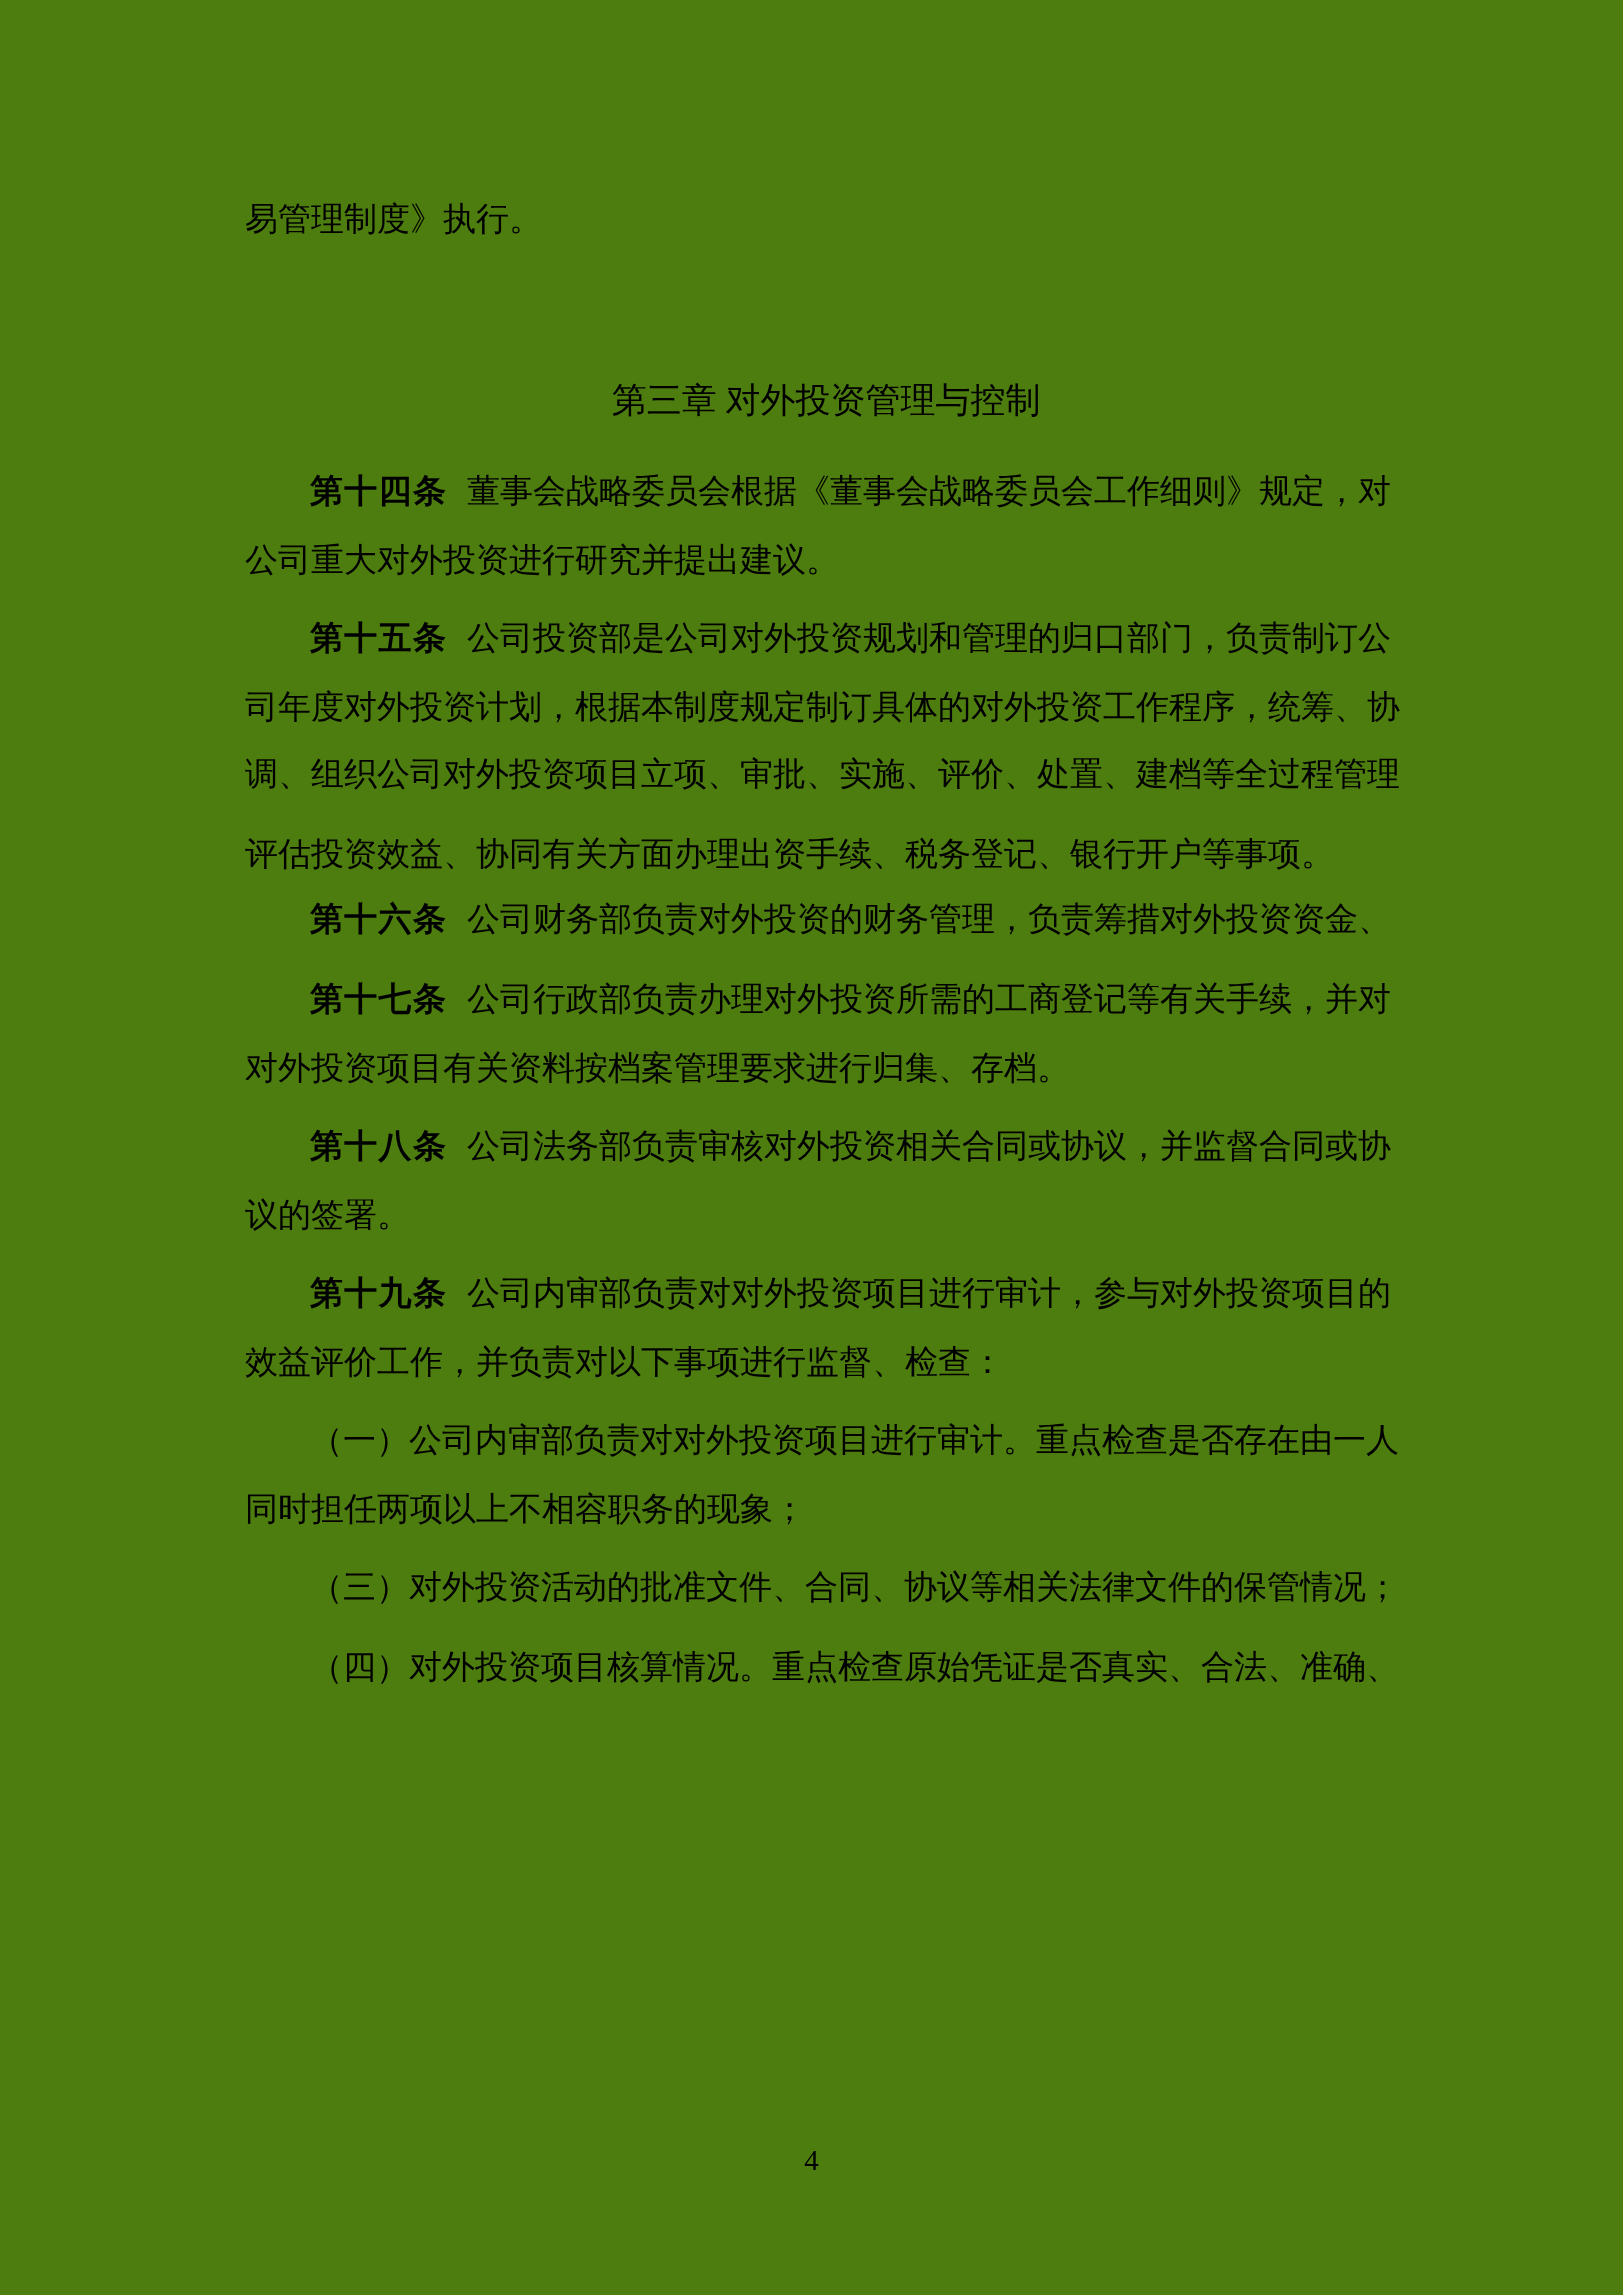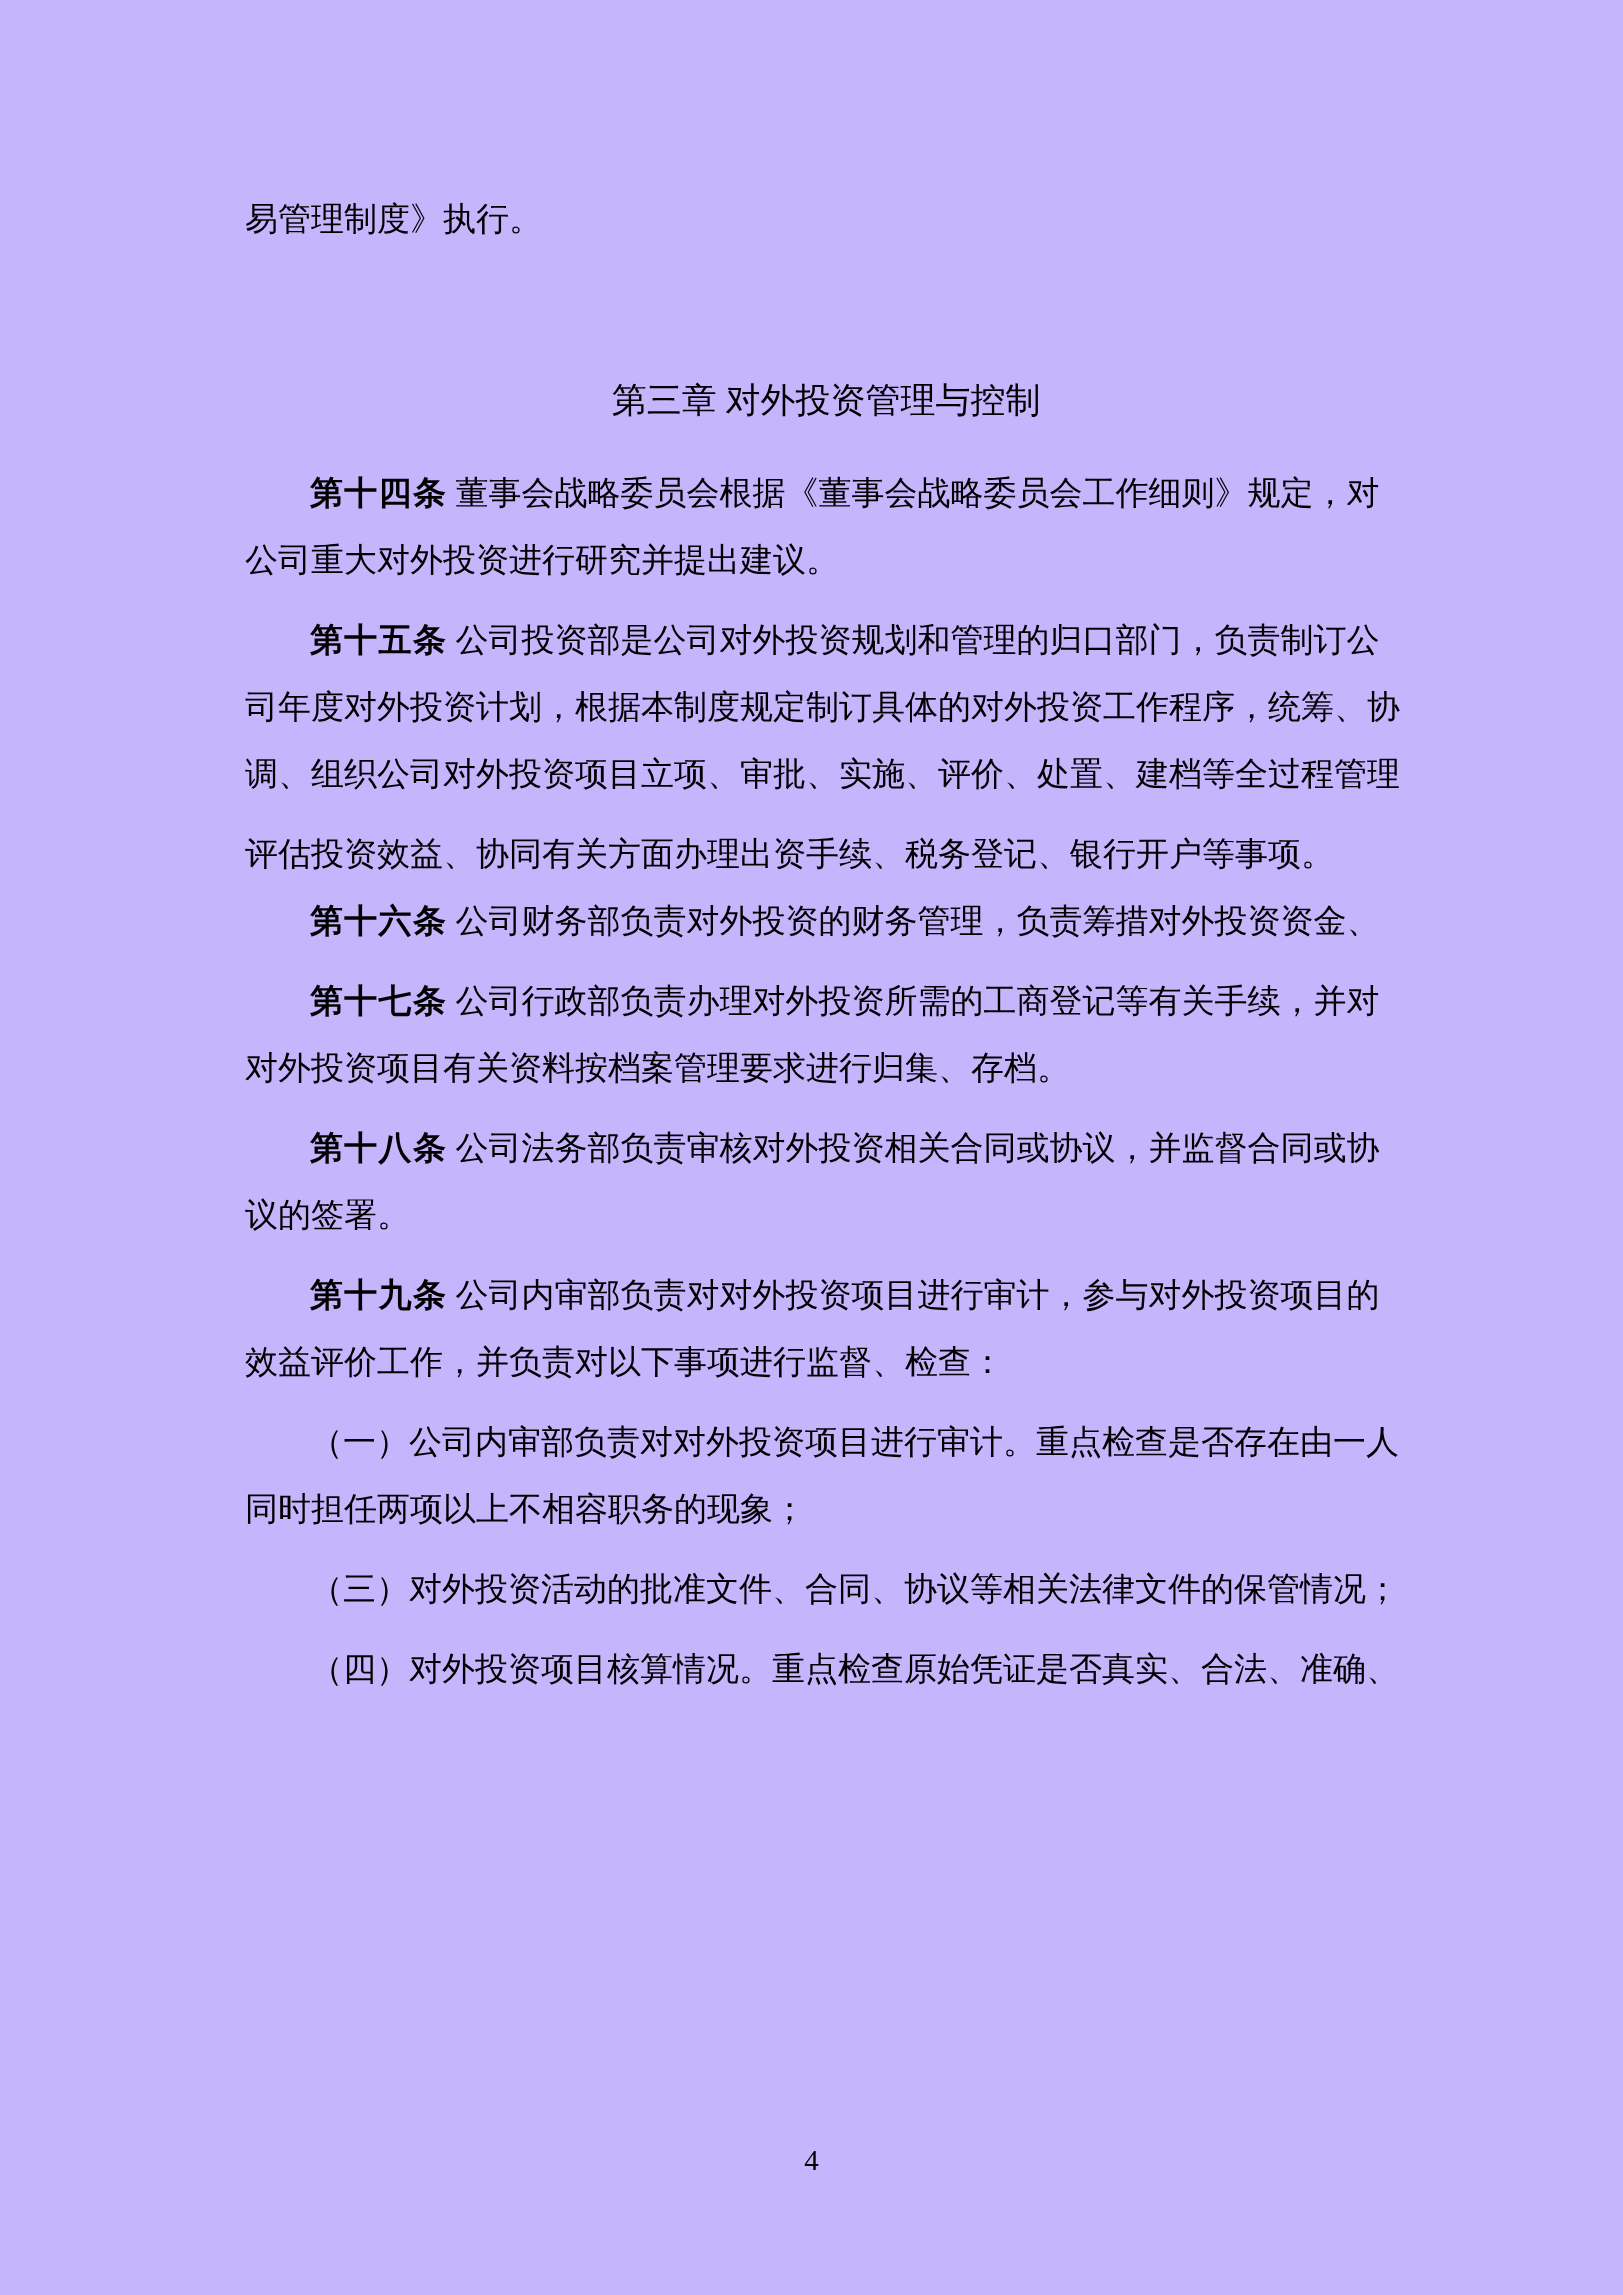--- a/index.html
+++ b/index.html
@@ -4,36 +4,37 @@
 <style>
   html, body {
     margin: 0;
     padding: 0;
     background: #ffffff;
   }
   .page {
     position: relative;
     width: 1623px;
     height: 2295px;
-    background: #c4b5fd;
+    background: #4d7c0f;
     color: #000000;
     font-family: "Liberation Serif", "DejaVu Serif", serif;
     overflow: hidden;
   }
   .content {
     padding: 186px 216px 0 245px;
     font-size: 33px;
   }
   .line {
     height: 67px;
     line-height: 67px;
     white-space: nowrap;
   }
   .line.first {
     text-indent: 65px;
+    font-family: Liberation Mono, monospace;
   }
   .continuation {
     text-indent: 0;
   }
   .chapter {
     font-size: 35px;
     font-weight: normal;
     text-align: center;
     height: 67px;
     line-height: 67px;

